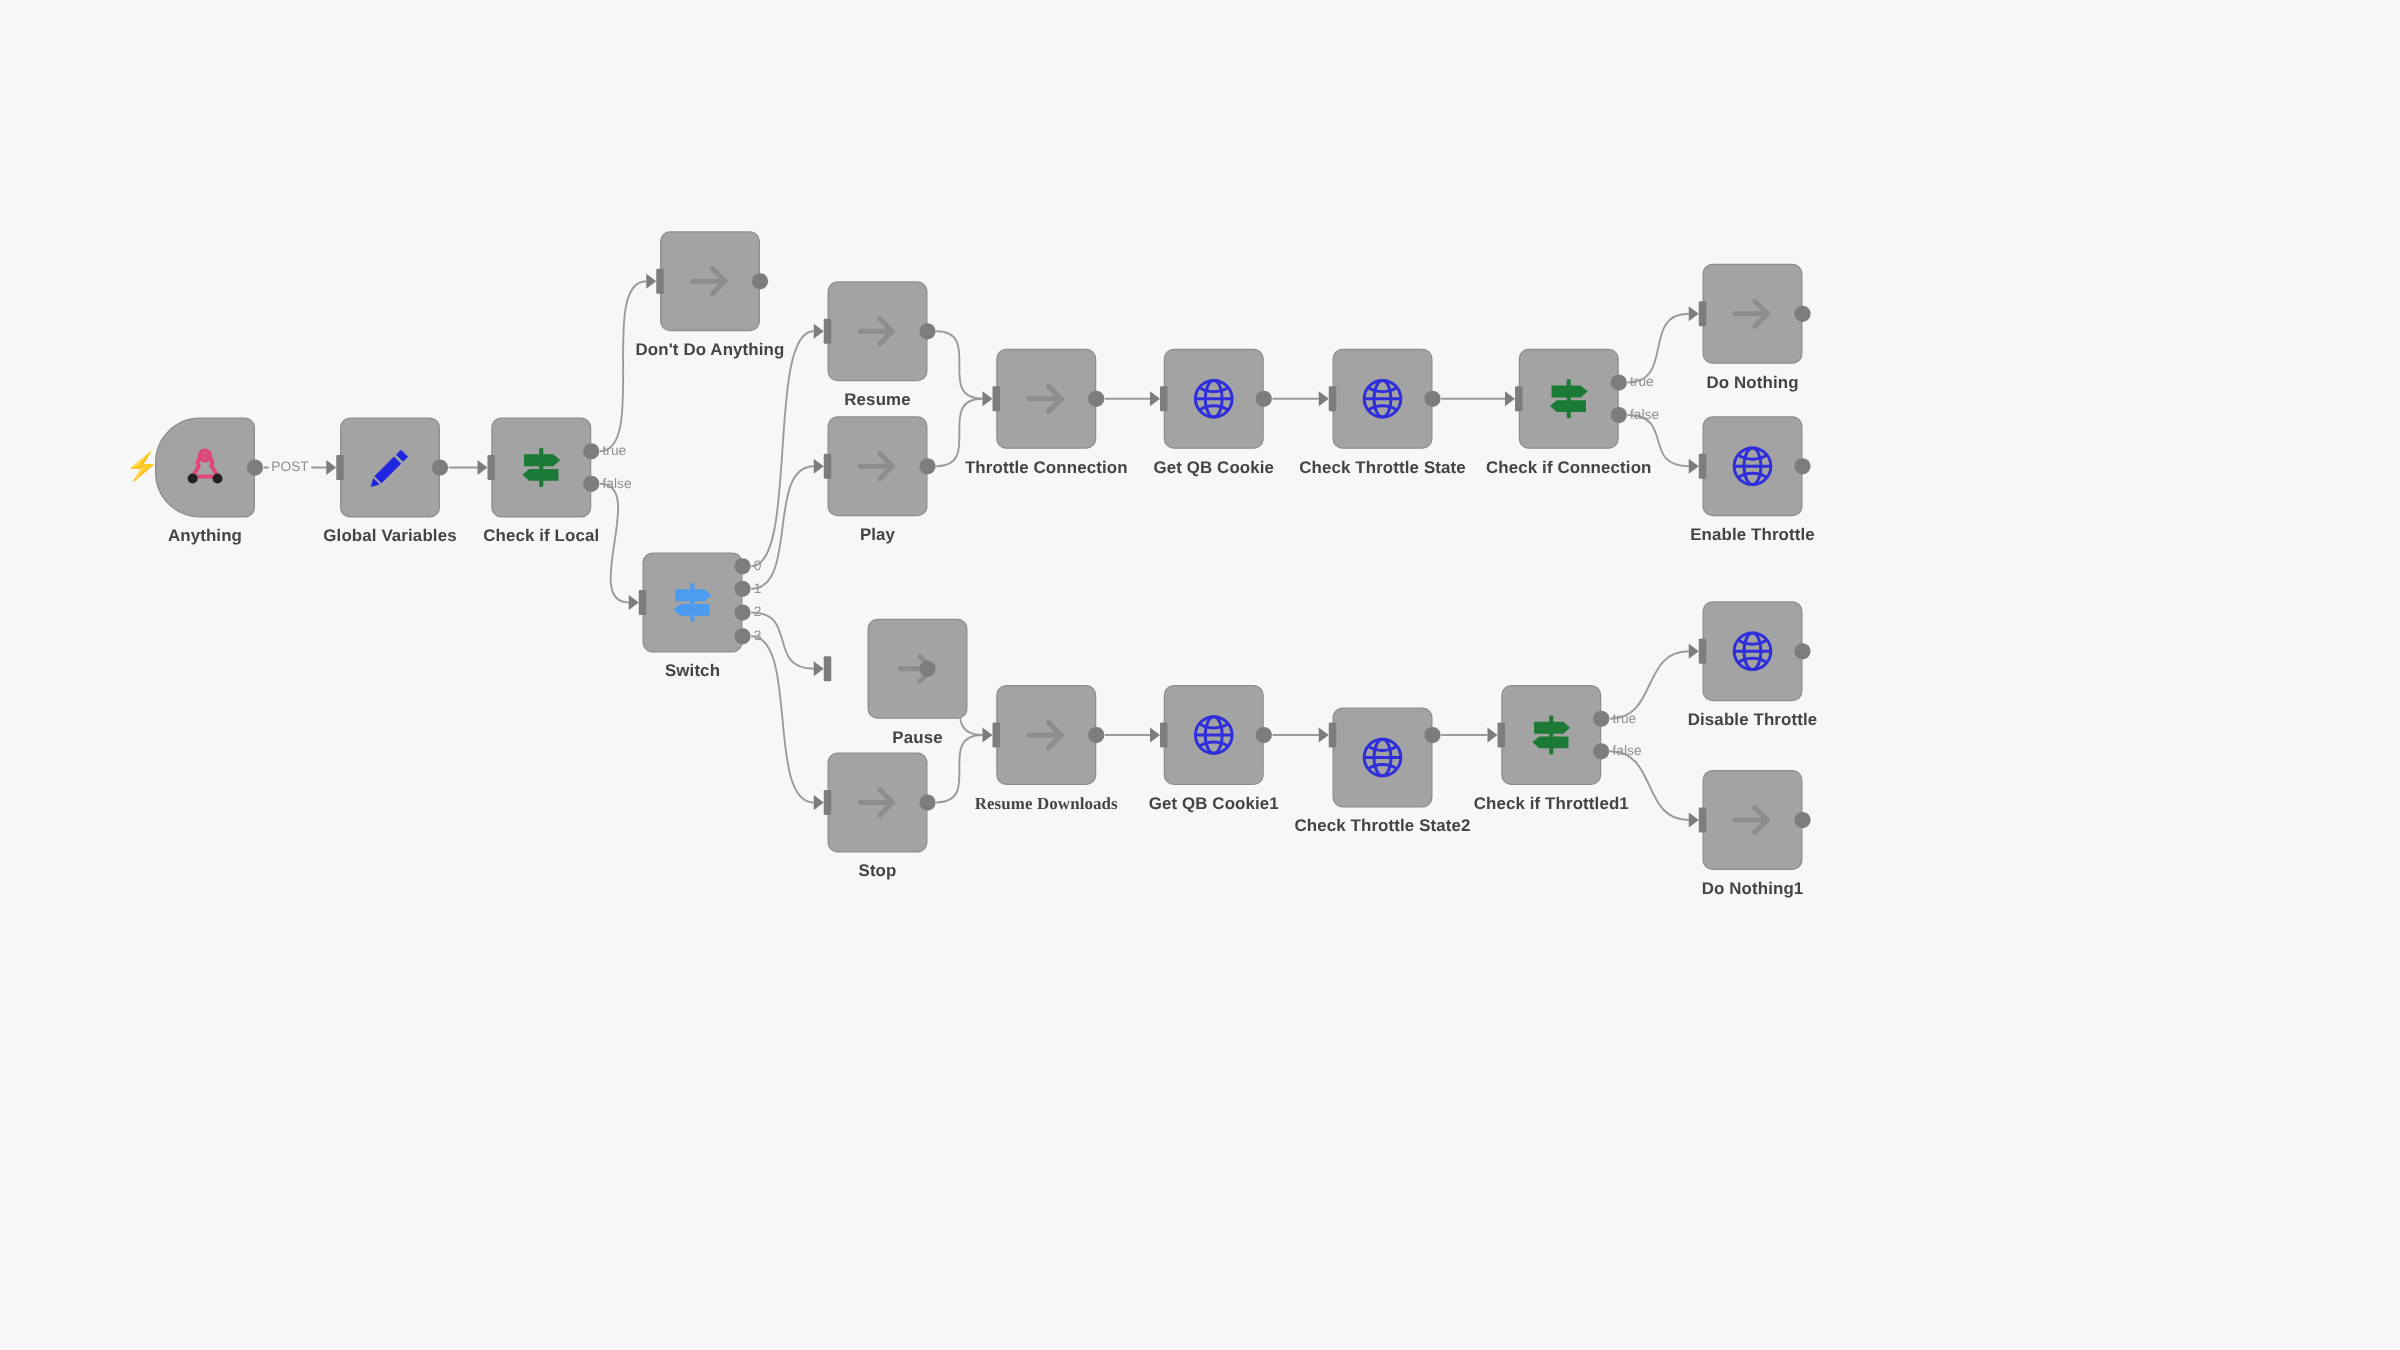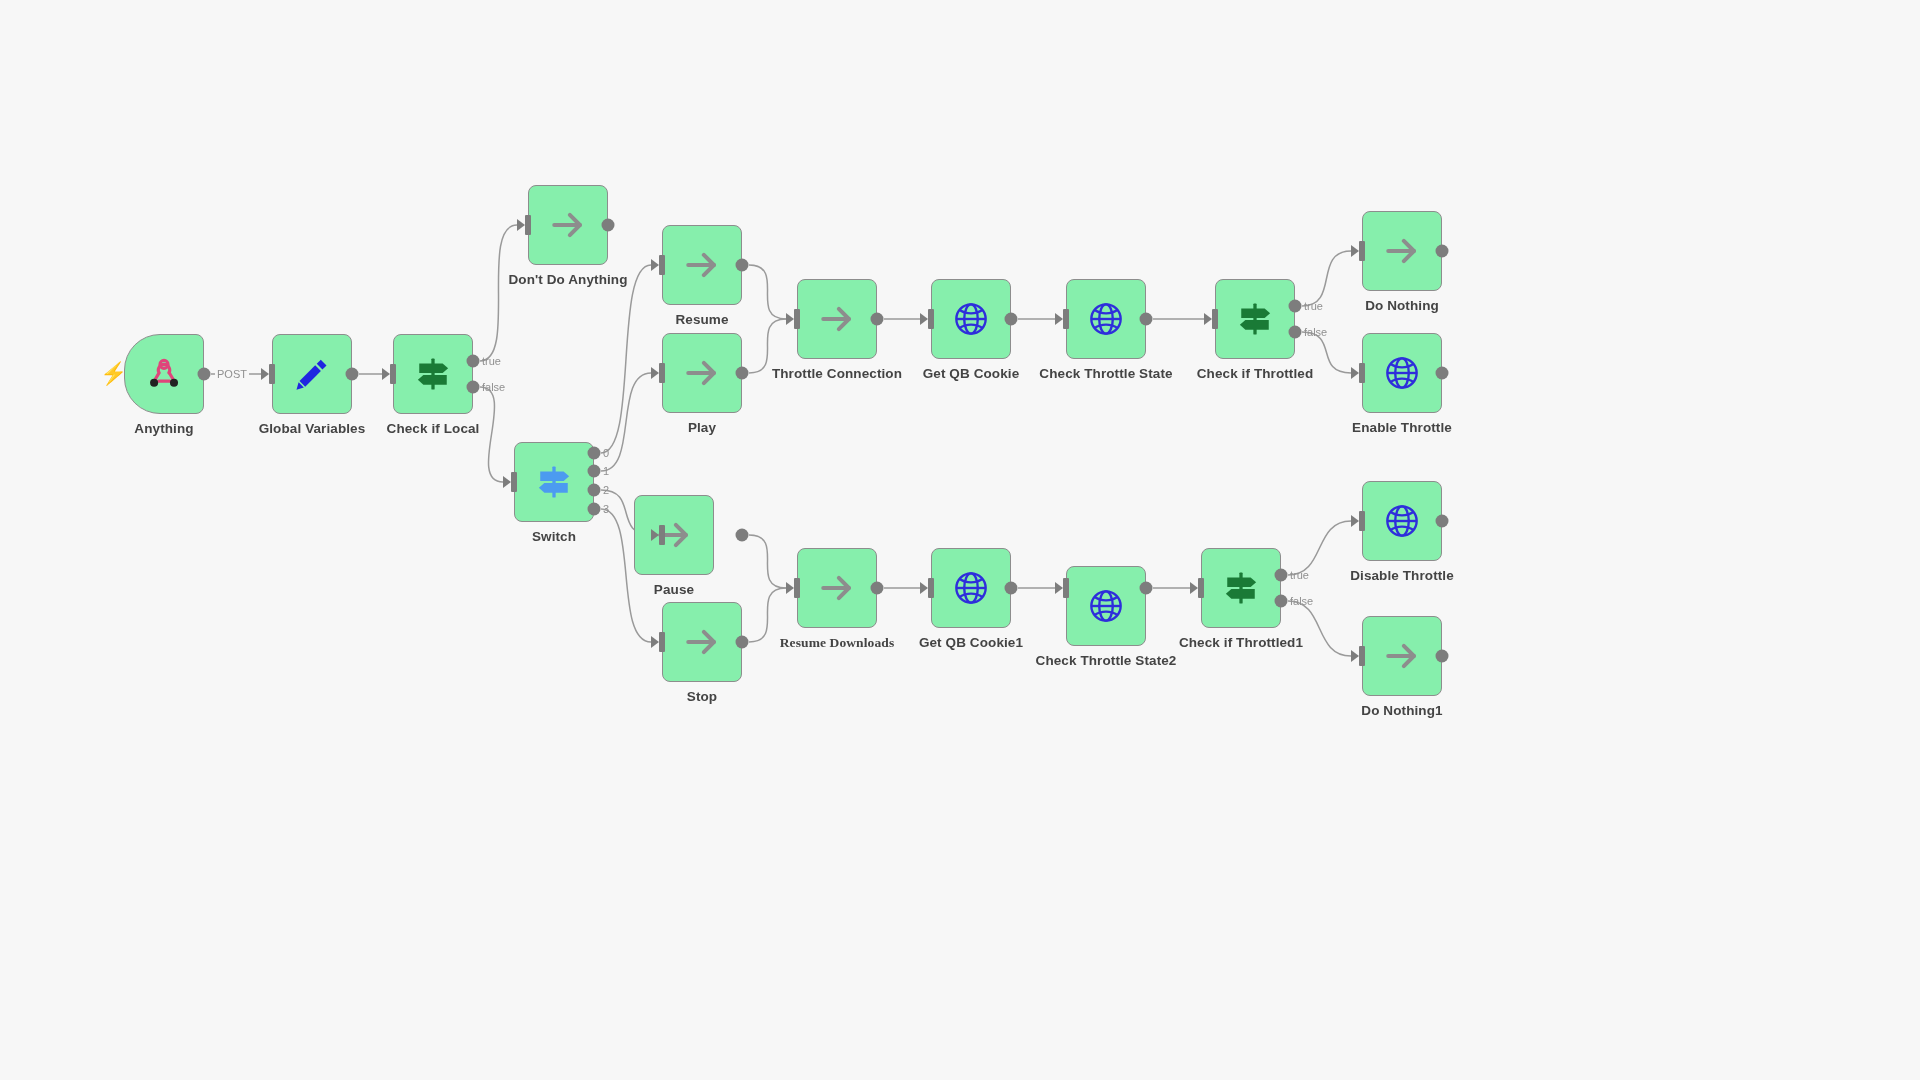--- a/index.html
+++ b/index.html
@@ -26,21 +26,21 @@
     left: 0;
     top: 0;
     width: 1920px;
     height: 1080px;
     pointer-events: none;
   }
   .node {
     position: absolute;
     width: 80px;
     height: 80px;
-    background: #86efac;
+    background: #a3a3a3;
     border: 1.6px solid #8d8d8d;
     border-radius: 8px;
     box-sizing: border-box;
     display: flex;
     align-items: center;
     justify-content: center;
   }
   .node.trigger {
     border-radius: 36px 8px 8px 36px;
   }
@@ -205,21 +205,21 @@
       </div>
       <div class="node" style="left: 662px; top: 333px;">
         <svg class="node-icon" viewBox="0 0 48 48">
       <g fill="none" stroke="#8d8d8d" stroke-width="4.4" stroke-linecap="round" stroke-linejoin="round">
         <line x1="9" y1="24" x2="37" y2="24"></line>
         <polyline points="26,13 37,24 26,35"></polyline>
       </g>
         </svg>
         <div class="node-label">Play</div>
       </div>
-      <div class="node" style="left: 634px; top: 495px; text-decoration: underline;">
+      <div class="node" style="left: 694px; top: 495px; text-decoration: underline;">
         <svg class="node-icon" viewBox="0 0 48 48">
       <g fill="none" stroke="#8d8d8d" stroke-width="4.4" stroke-linecap="round" stroke-linejoin="round">
         <line x1="9" y1="24" x2="37" y2="24"></line>
         <polyline points="26,13 37,24 26,35"></polyline>
       </g>
         </svg>
         <div class="node-label">Pause</div>
       </div>
       <div class="node" style="left: 662px; top: 602px;">
         <svg class="node-icon" viewBox="0 0 48 48">
@@ -264,21 +264,21 @@
         <div class="node-label">Check Throttle State</div>
       </div>
       <div class="node" style="left: 1215px; top: 279px;">
         <svg class="node-icon" viewBox="0 0 48 48">
       <g fill="#1a7a36">
         <rect x="22.2" y="7" width="3.6" height="34" rx="1"></rect>
         <path d="M9 12.5h25.5l6 5.2-6 5.2H9z"></path>
         <path d="M39 25.2H13.5l-6 5.2 6 5.2H39z"></path>
       </g>
         </svg>
-        <div class="node-label">Check if Throttled</div>
+        <div class="node-label">Check if Connection</div>
       </div>
       <div class="node" style="left: 1362px; top: 211px;">
         <svg class="node-icon" viewBox="0 0 48 48">
       <g fill="none" stroke="#8d8d8d" stroke-width="4.4" stroke-linecap="round" stroke-linejoin="round">
         <line x1="9" y1="24" x2="37" y2="24"></line>
         <polyline points="26,13 37,24 26,35"></polyline>
       </g>
         </svg>
         <div class="node-label">Do Nothing</div>
       </div>

